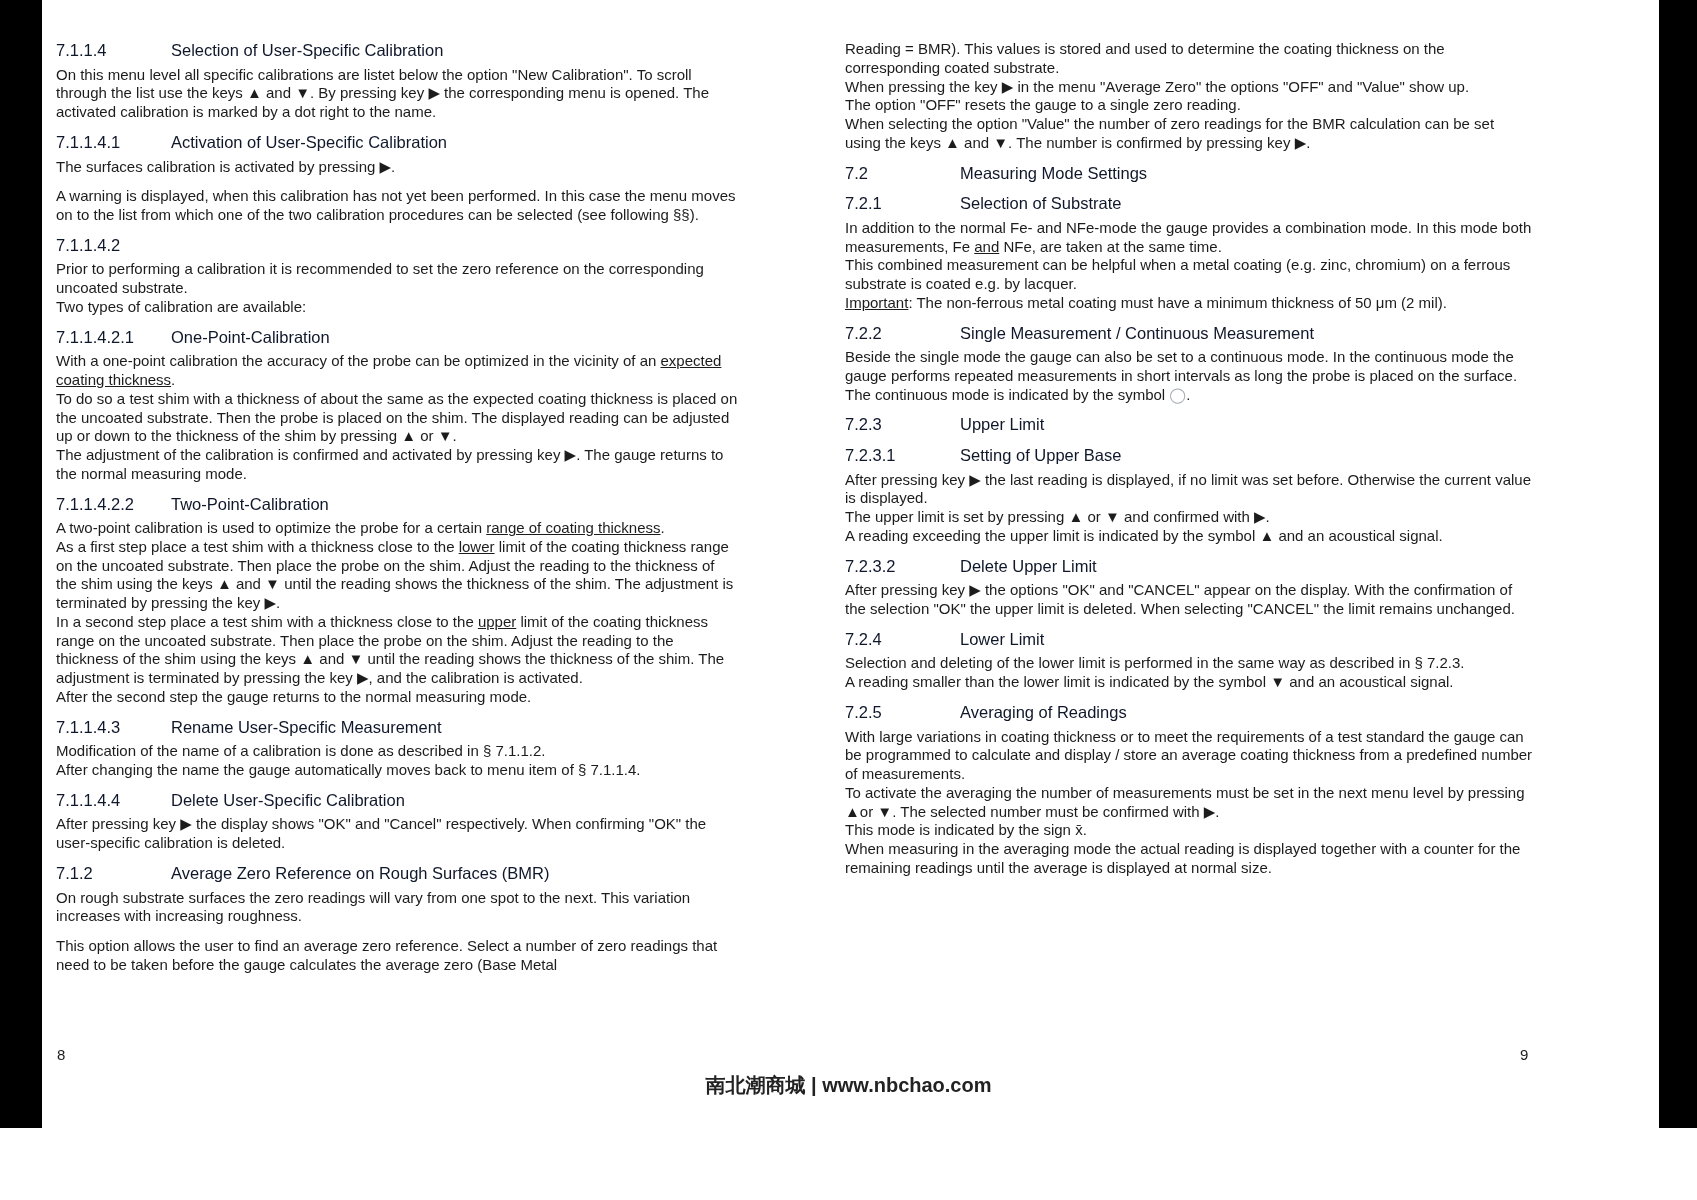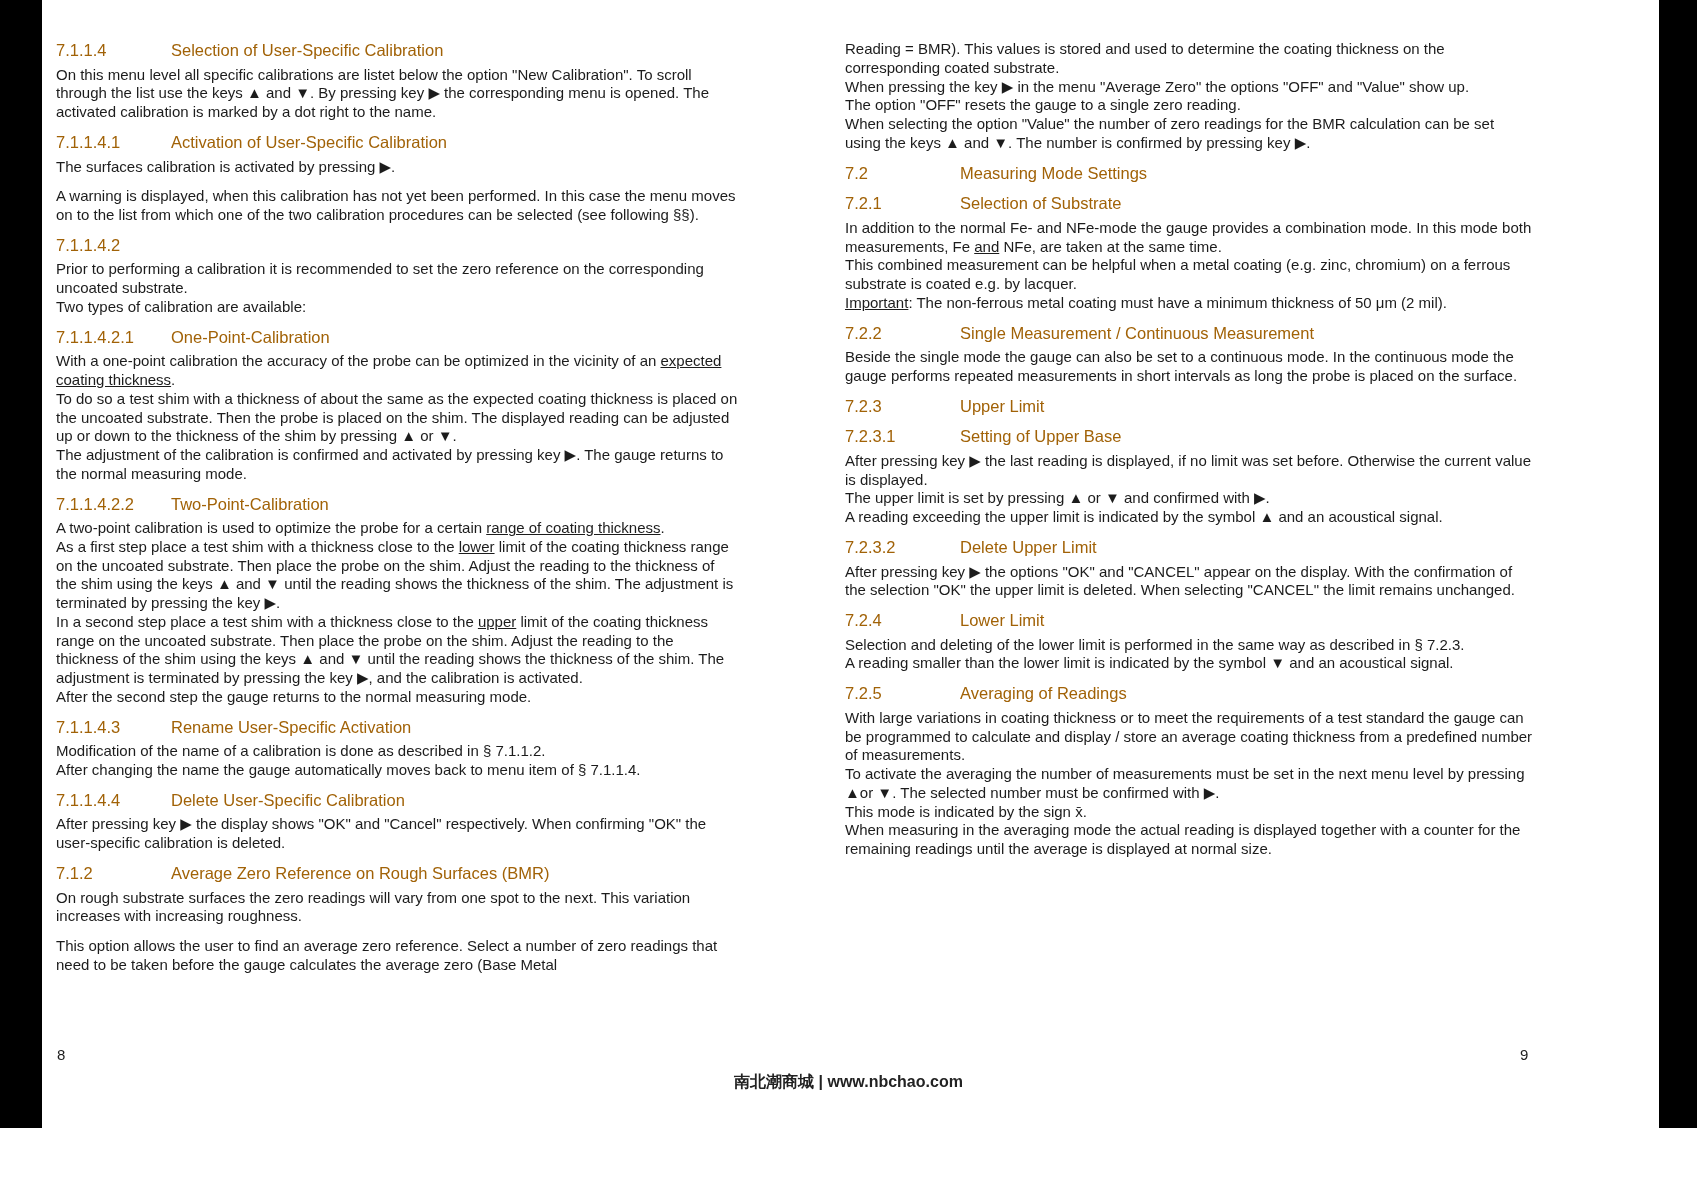--- a/index.html
+++ b/index.html
@@ -24,21 +24,21 @@
   .column { position: absolute; top: 40px; }
   #left-column  { left: 56px;  width: 682px; }
   #right-column { left: 845px; width: 688px; }
 
   section { margin: 0; padding: 0; }
   .heading {
     display: flex;
     align-items: baseline;
     font-size: 16.5px;
     line-height: 1.25;
-    color: #a16207;
+    color: #0f172a;
     margin: 10px 0 5px 0;
   }
   .column > section:first-child > .heading { margin-top: 0; }
   .heading .hnum  { flex: 0 0 115px; }
   .heading .htitle { flex: 1 1 auto; }
 
   .para {
     margin: 0;
     font-size: 15px;
     line-height: 1.25;
@@ -55,21 +55,21 @@
   }
   #page-num-left  { left: 57px;  top: 1046px; }
   #page-num-right { left: 1520px; top: 1046px; }
 
   .footer {
     position: absolute;
     top: 1072px;
     left: 0;
     width: 100%;
     text-align: center;
-    font-size: 16px;
+    font-size: 20px;
     font-weight: 600;
     color: #222222;
   }
 </style>
 </head>
 <body>
 
 <div class="page">
   <div class="edge-bar left"></div>
   <div class="edge-bar right"></div>
@@ -112,21 +112,21 @@
           <span class="htitle">Two-Point-Calibration</span>
         </div>
         <p class="para"><span>A two-point calibration is used to optimize the probe for a certain </span><span class="u">range of coating thickness</span><span>.</span></p>
         <p class="para"><span>As a first step place a test shim with a thickness close to the </span><span class="u">lower</span><span> limit of the coating thickness range on the uncoated substrate. Then place the probe on the shim. Adjust the reading to the thickness of the shim using the keys ▲ and ▼ until the reading shows the thickness of the shim. The adjustment is terminated by pressing the key ▶.</span></p>
         <p class="para"><span>In a second step place a test shim with a thickness close to the </span><span class="u">upper</span><span> limit of the coating thickness range on the uncoated substrate. Then place the probe on the shim. Adjust the reading to the thickness of the shim using the keys ▲ and ▼ until the reading shows the thickness of the shim. The adjustment is terminated by pressing the key ▶, and the calibration is activated.</span></p>
         <p class="para"><span>After the second step the gauge returns to the normal measuring mode.</span></p>
       </section>
       <section>
         <div class="heading">
           <span class="hnum">7.1.1.4.3</span>
-          <span class="htitle">Rename User-Specific Activation</span>
+          <span class="htitle">Rename User-Specific Measurement</span>
         </div>
         <p class="para"><span>Modification of the name of a calibration is done as described in § 7.1.1.2.</span></p>
         <p class="para"><span>After changing the name the gauge automatically moves back to menu item of § 7.1.1.4.</span></p>
       </section>
       <section>
         <div class="heading">
           <span class="hnum">7.1.1.4.4</span>
           <span class="htitle">Delete User-Specific Calibration</span>
         </div>
         <p class="para"><span>After pressing key ▶ the display shows "OK" and "Cancel" respectively. When confirming "OK" the user-specific calibration is deleted.</span></p>
@@ -161,20 +161,21 @@
         <p class="para"><span>In addition to the normal Fe- and NFe-mode the gauge provides a combination mode. In this mode both measurements, Fe </span><span class="u">and</span><span> NFe, are taken at the same time.</span></p>
         <p class="para"><span>This combined measurement can be helpful when a metal coating (e.g. zinc, chromium) on a ferrous substrate is coated e.g. by lacquer.</span></p>
         <p class="para"><span class="u">Important</span><span>: The non-ferrous metal coating must have a minimum thickness of 50 μm (2 mil).</span></p>
       </section>
       <section>
         <div class="heading">
           <span class="hnum">7.2.2</span>
           <span class="htitle">Single Measurement / Continuous Measurement</span>
         </div>
         <p class="para"><span>Beside the single mode the gauge can also be set to a continuous mode. In the continuous mode the gauge performs repeated measurements in short intervals as long the probe is placed on the surface.</span></p>
+        <p class="para"><span>The continuous mode is indicated by the symbol </span><span class="sym-circle">◯</span><span>.</span></p>
       </section>
       <section>
         <div class="heading">
           <span class="hnum">7.2.3</span>
           <span class="htitle">Upper Limit</span>
         </div>
       </section>
       <section>
         <div class="heading">
           <span class="hnum">7.2.3.1</span>

